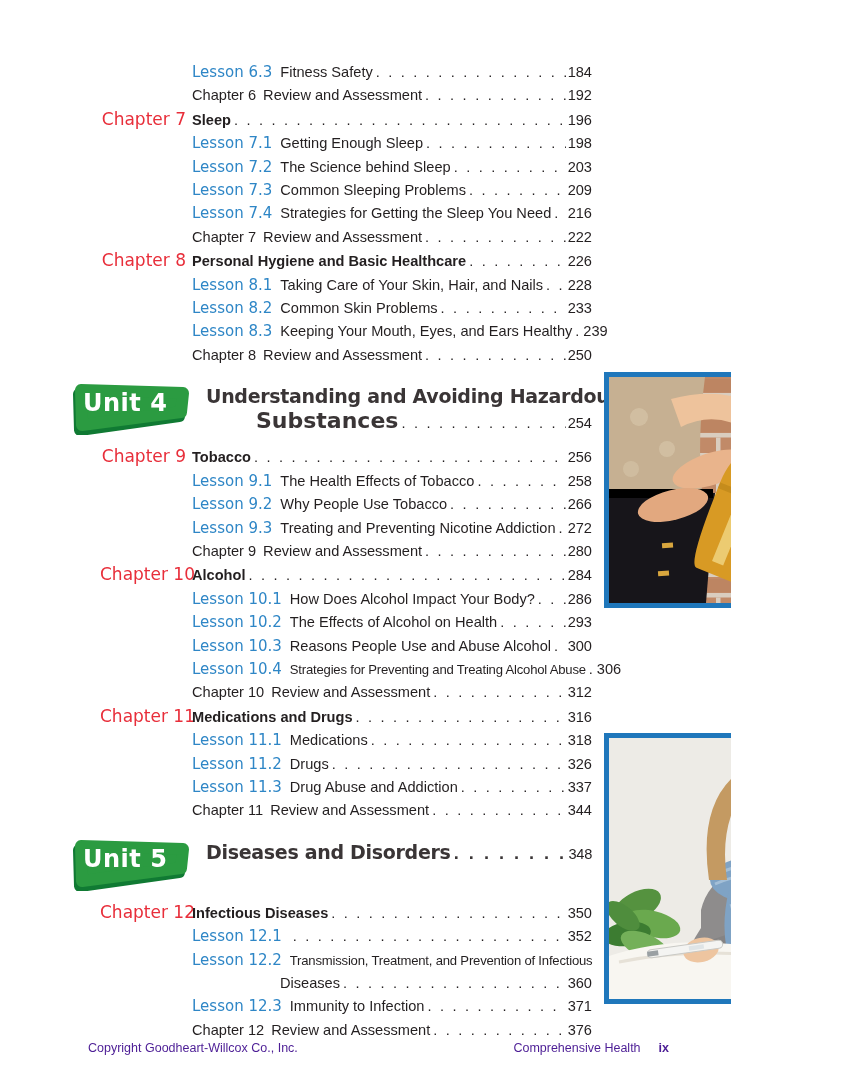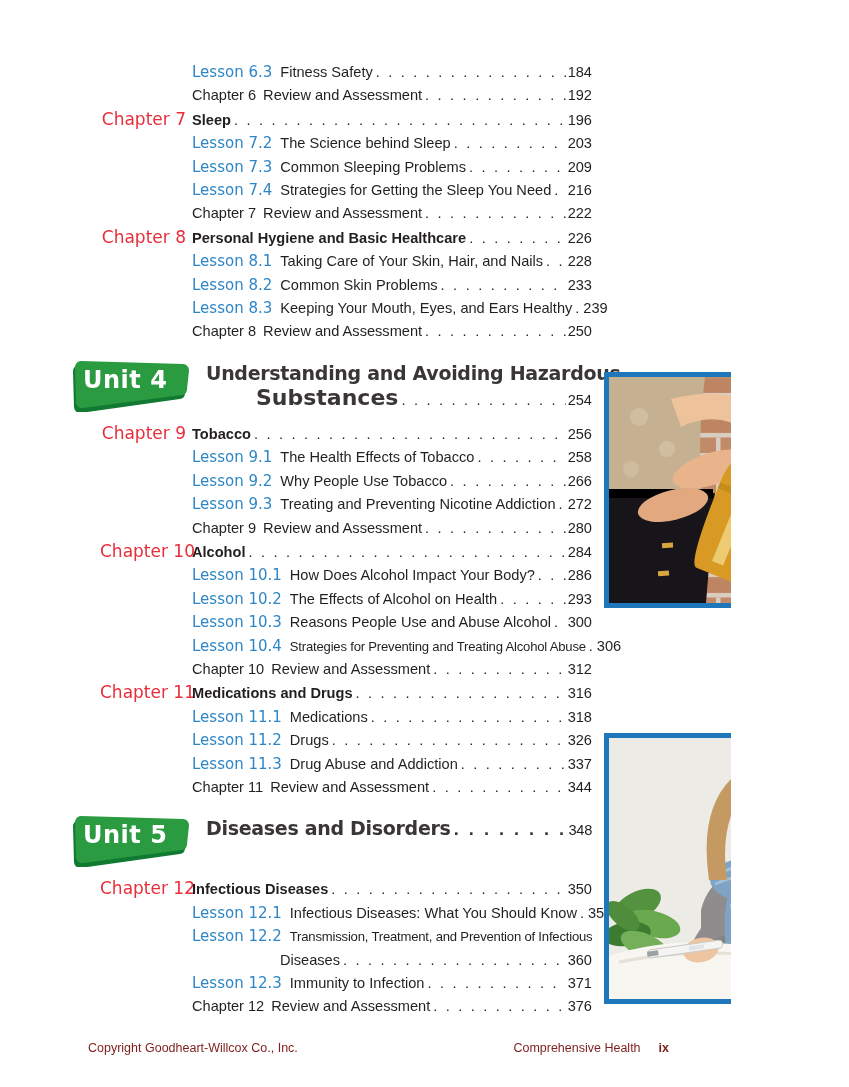--- a/index.html
+++ b/index.html
@@ -34,21 +34,21 @@
   .unit-title2{font-family:"DejaVu Sans",sans-serif;font-size:22px;font-weight:bold;color:#3a3536;white-space:nowrap;}
   .unit-line1 .dots,.unit-line2 .dots{font-size:14.6px;}
   .unit-line1 .page-num,.unit-line2 .page-num{font-size:14.6px;font-weight:normal;font-family:"Liberation Sans",sans-serif;color:#231f20;}
   
   .photo{position:absolute;border:5px solid #1f77bb;box-sizing:border-box;background:#fff;overflow:hidden;}
   #photo1{left:604px;top:372px;width:246px;height:236px;}
   #photo2{left:604px;top:733px;width:246px;height:271px;}
   .photo svg{display:block;}
   
   .footer{position:absolute;left:88px;right:62px;top:1041px;display:flex;justify-content:space-between;
-          align-items:baseline;font-size:12.5px;color:#7f1d1d;}
+          align-items:baseline;font-size:12.5px;color:#4c1d95;}
   .footer-right{display:flex;align-items:baseline;}
   .footer-book{white-space:nowrap;margin-left:35px;}
   .footer-page{font-weight:bold;margin-left:18px;}
 </style>
 </head>
 <body>
 
 <div class="page">
 
   <div class="toc">
@@ -69,20 +69,29 @@
           <span class="dots"></span>
           <span class="page-num">192</span>
         </div>
       </div>
       <div class="row">
         <span class="labelcol"><span class="chapter-script">Chapter 7</span></span>
         <div class="content">
           <span class="chapter-title">Sleep</span>
           <span class="dots"></span>
           <span class="page-num">196</span>
+        </div>
+      </div>
+      <div class="row">
+        <span class="labelcol"></span>
+        <div class="content">
+          <span class="lesson-label">Lesson 7.1</span>
+          <span class="title">Getting Enough Sleep</span>
+          <span class="dots"></span>
+          <span class="page-num">198</span>
         </div>
       </div>
       <div class="row">
         <span class="labelcol"></span>
         <div class="content">
           <span class="lesson-label">Lesson 7.2</span>
           <span class="title">The Science behind Sleep</span>
           <span class="dots"></span>
           <span class="page-num">203</span>
         </div>
@@ -339,21 +348,20 @@
         <div class="content">
           <span class="chapter-title">Infectious Diseases</span>
           <span class="dots"></span>
           <span class="page-num">350</span>
         </div>
       </div>
       <div class="row">
         <span class="labelcol"></span>
         <div class="content">
           <span class="lesson-label">Lesson 12.1</span>
-          <span class="title">Infectious Diseases: What You Should Know</span>
           <span class="dots"></span>
           <span class="page-num">352</span>
         </div>
       </div>
       <div class="row">
         <span class="labelcol"></span>
         <div class="content">
           <span class="lesson-label">Lesson 12.2</span>
           <span class="title tight">Transmission, Treatment, and Prevention of Infectious</span>
         </div>

